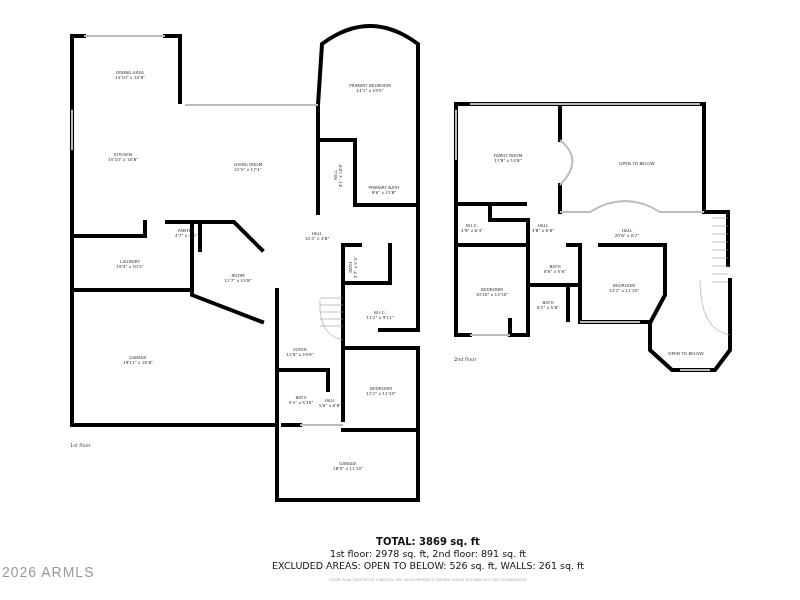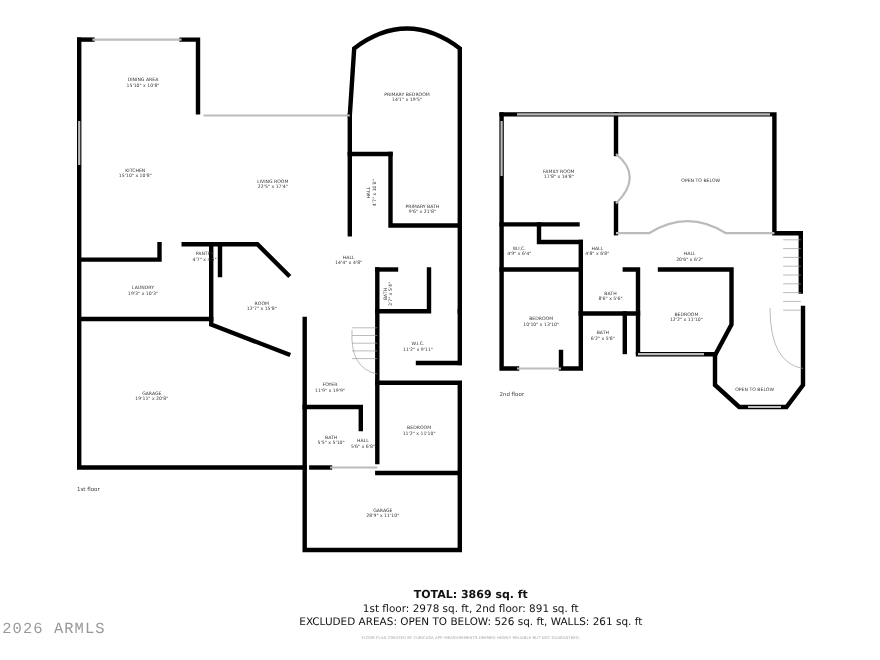--- a/index.html
+++ b/index.html
@@ -7,21 +7,21 @@
   #plan{position:absolute;left:0;top:0;width:800px;height:600px;}
   .lbl{position:absolute;font-family:"DejaVu Sans",sans-serif;font-size:4.2px;color:#333;text-align:center;line-height:5.2px;white-space:nowrap;transform:translateX(-50%);}
   .lbl .n{display:block;text-transform:uppercase;}
   .lbl .d{display:block;}
   .vert{transform:translateX(-50%) rotate(-90deg);}
   .floor-tag{position:absolute;font-family:"DejaVu Sans",sans-serif;font-size:5px;color:#444;}
   #totals{position:absolute;left:0;width:856px;top:536px;text-align:center;color:#111;font-family:"DejaVu Sans",sans-serif;}
   #totals .t{font-size:10px;font-weight:bold;line-height:12px;}
   #totals .s{font-size:9.5px;line-height:12px;}
   #disclaimer{position:absolute;top:578px;left:0;width:856px;text-align:center;font-size:3.6px;color:#aaa;font-family:"DejaVu Sans",sans-serif;}
-  #watermark{position:absolute;left:2px;top:564px;font-size:14px;color:#999;letter-spacing:1px;font-family:Liberation Mono, monospace;}
+  #watermark{position:absolute;left:2px;top:564px;font-size:14px;color:#999;letter-spacing:1px;font-family:Liberation Sans, sans-serif;}
 </style>
 </head>
 <body>
 
 <svg id="plan" viewBox="0 0 800 600" xmlns="http://www.w3.org/2000/svg">
   <g fill="none" stroke="#000" stroke-width="4" stroke-linecap="square">
 
     <g>
       <path d="M72 36 L72 425 L277 425"></path>
       <path d="M72 36 L84 36"></path>

